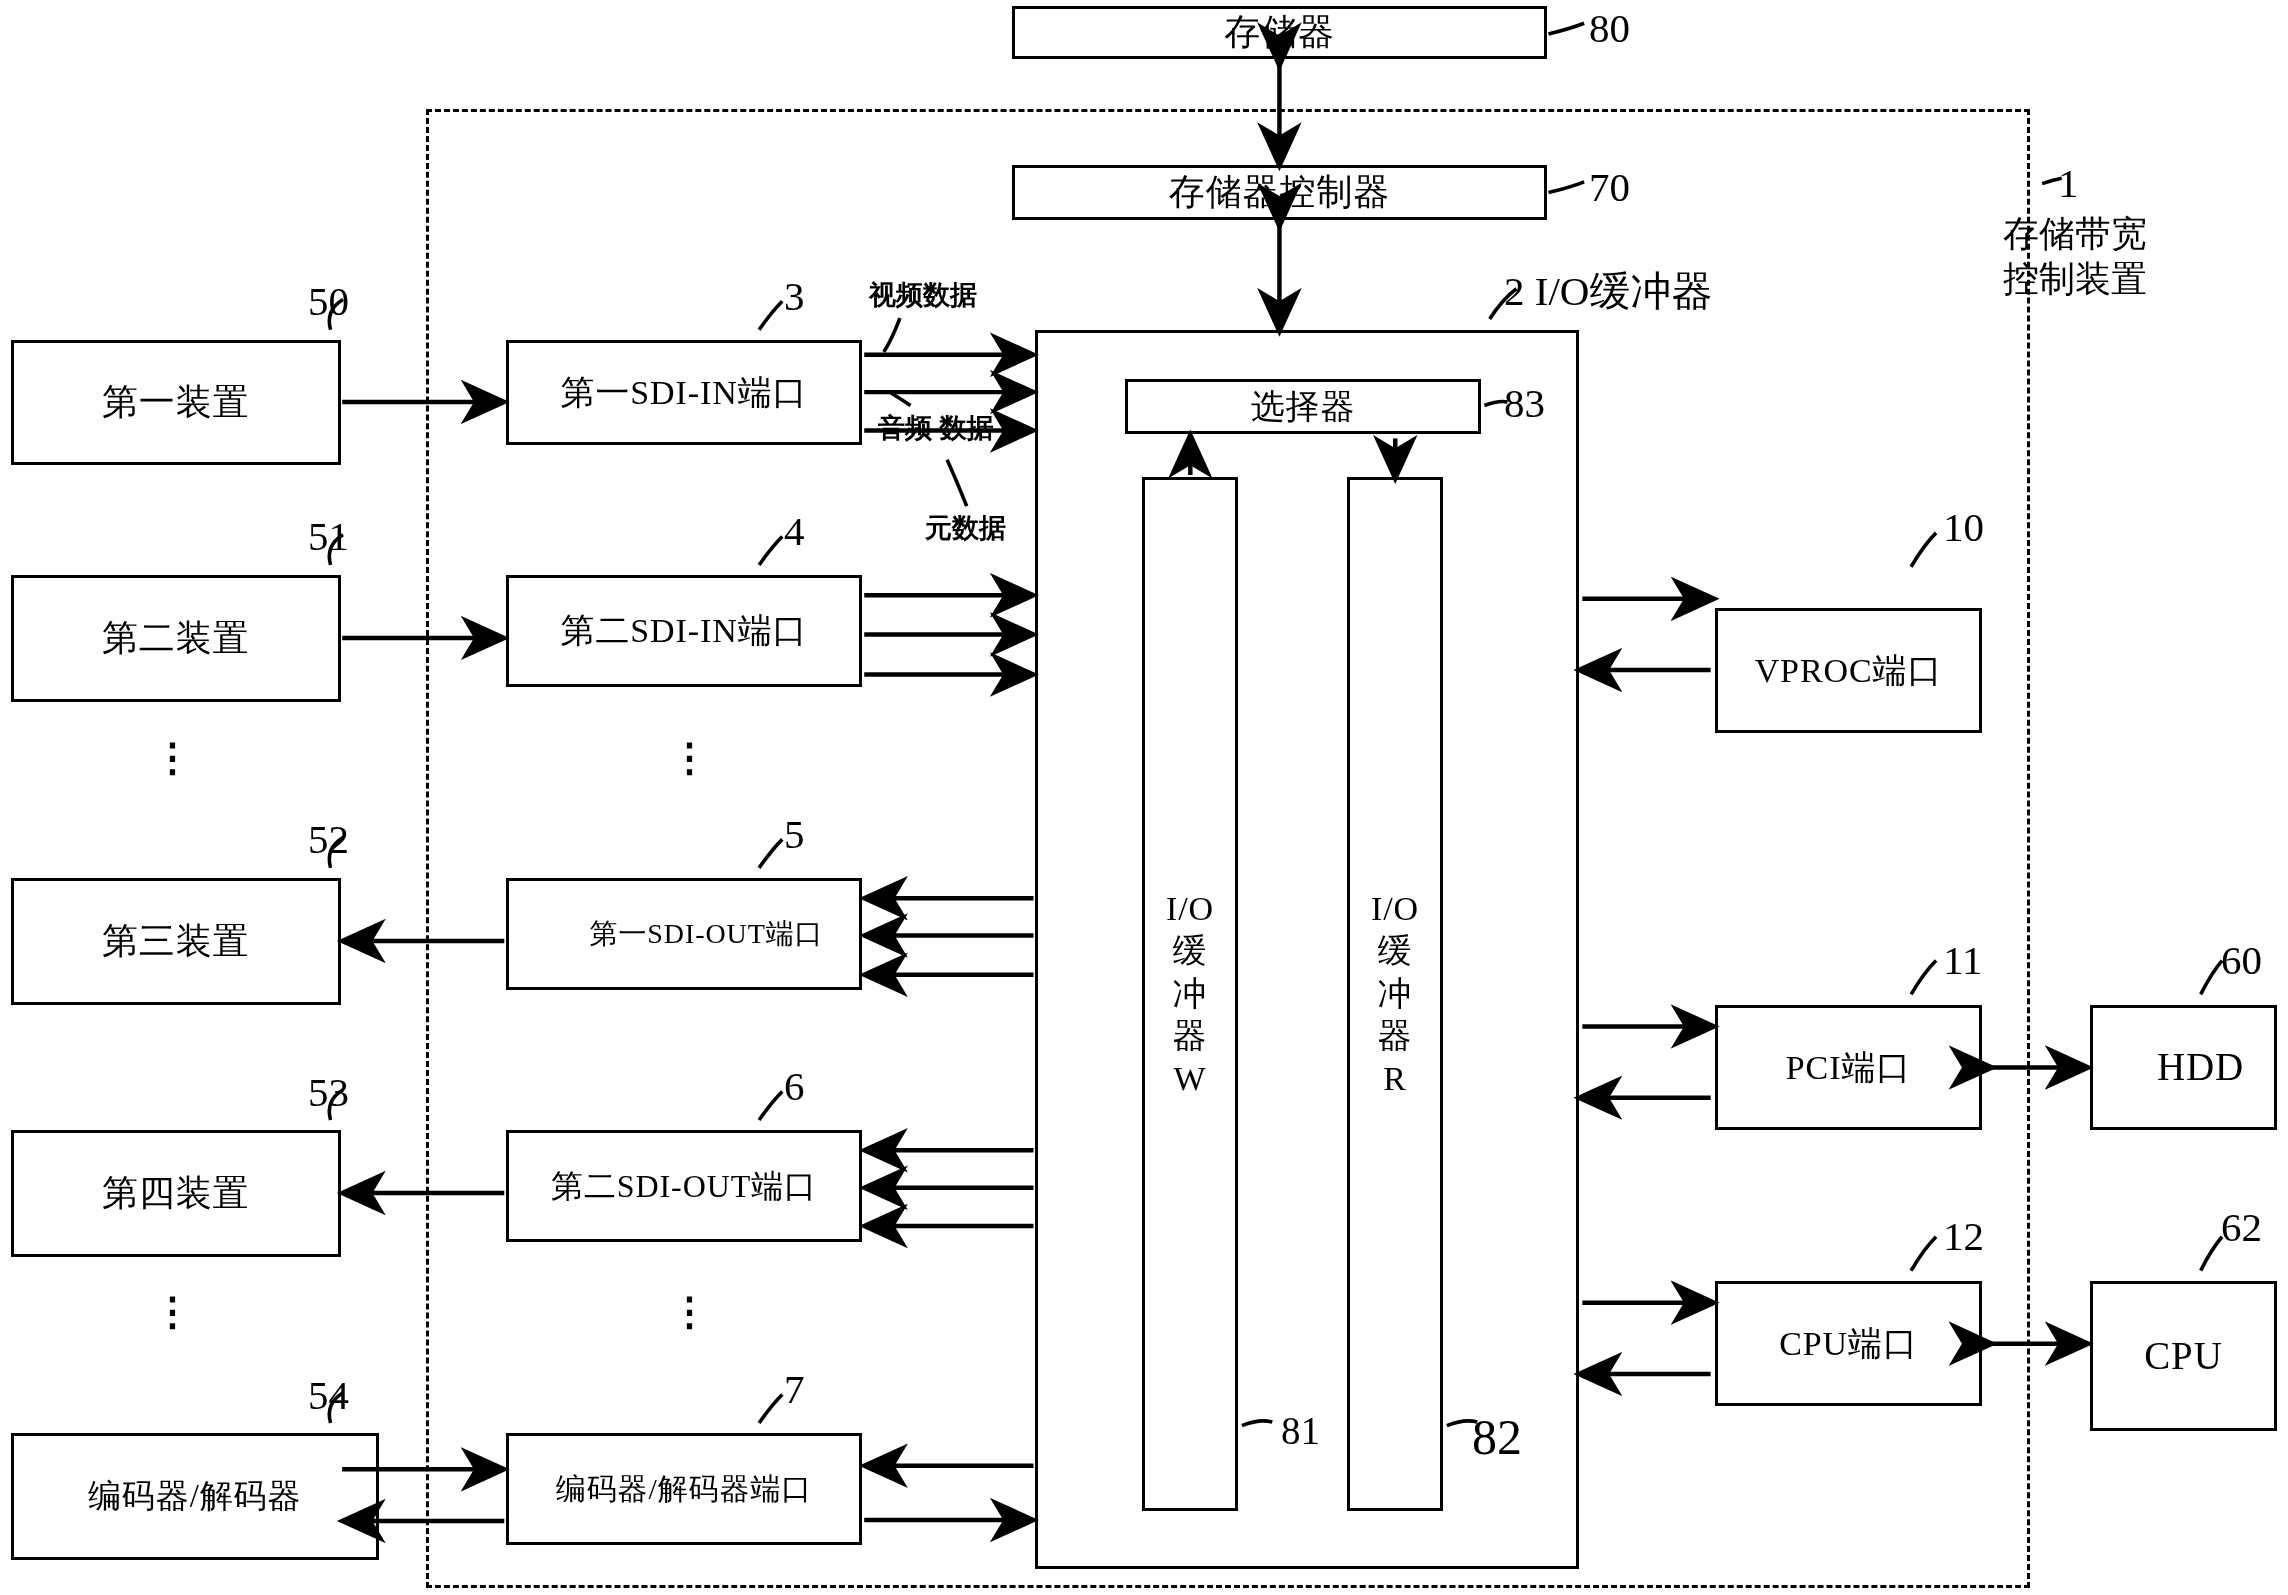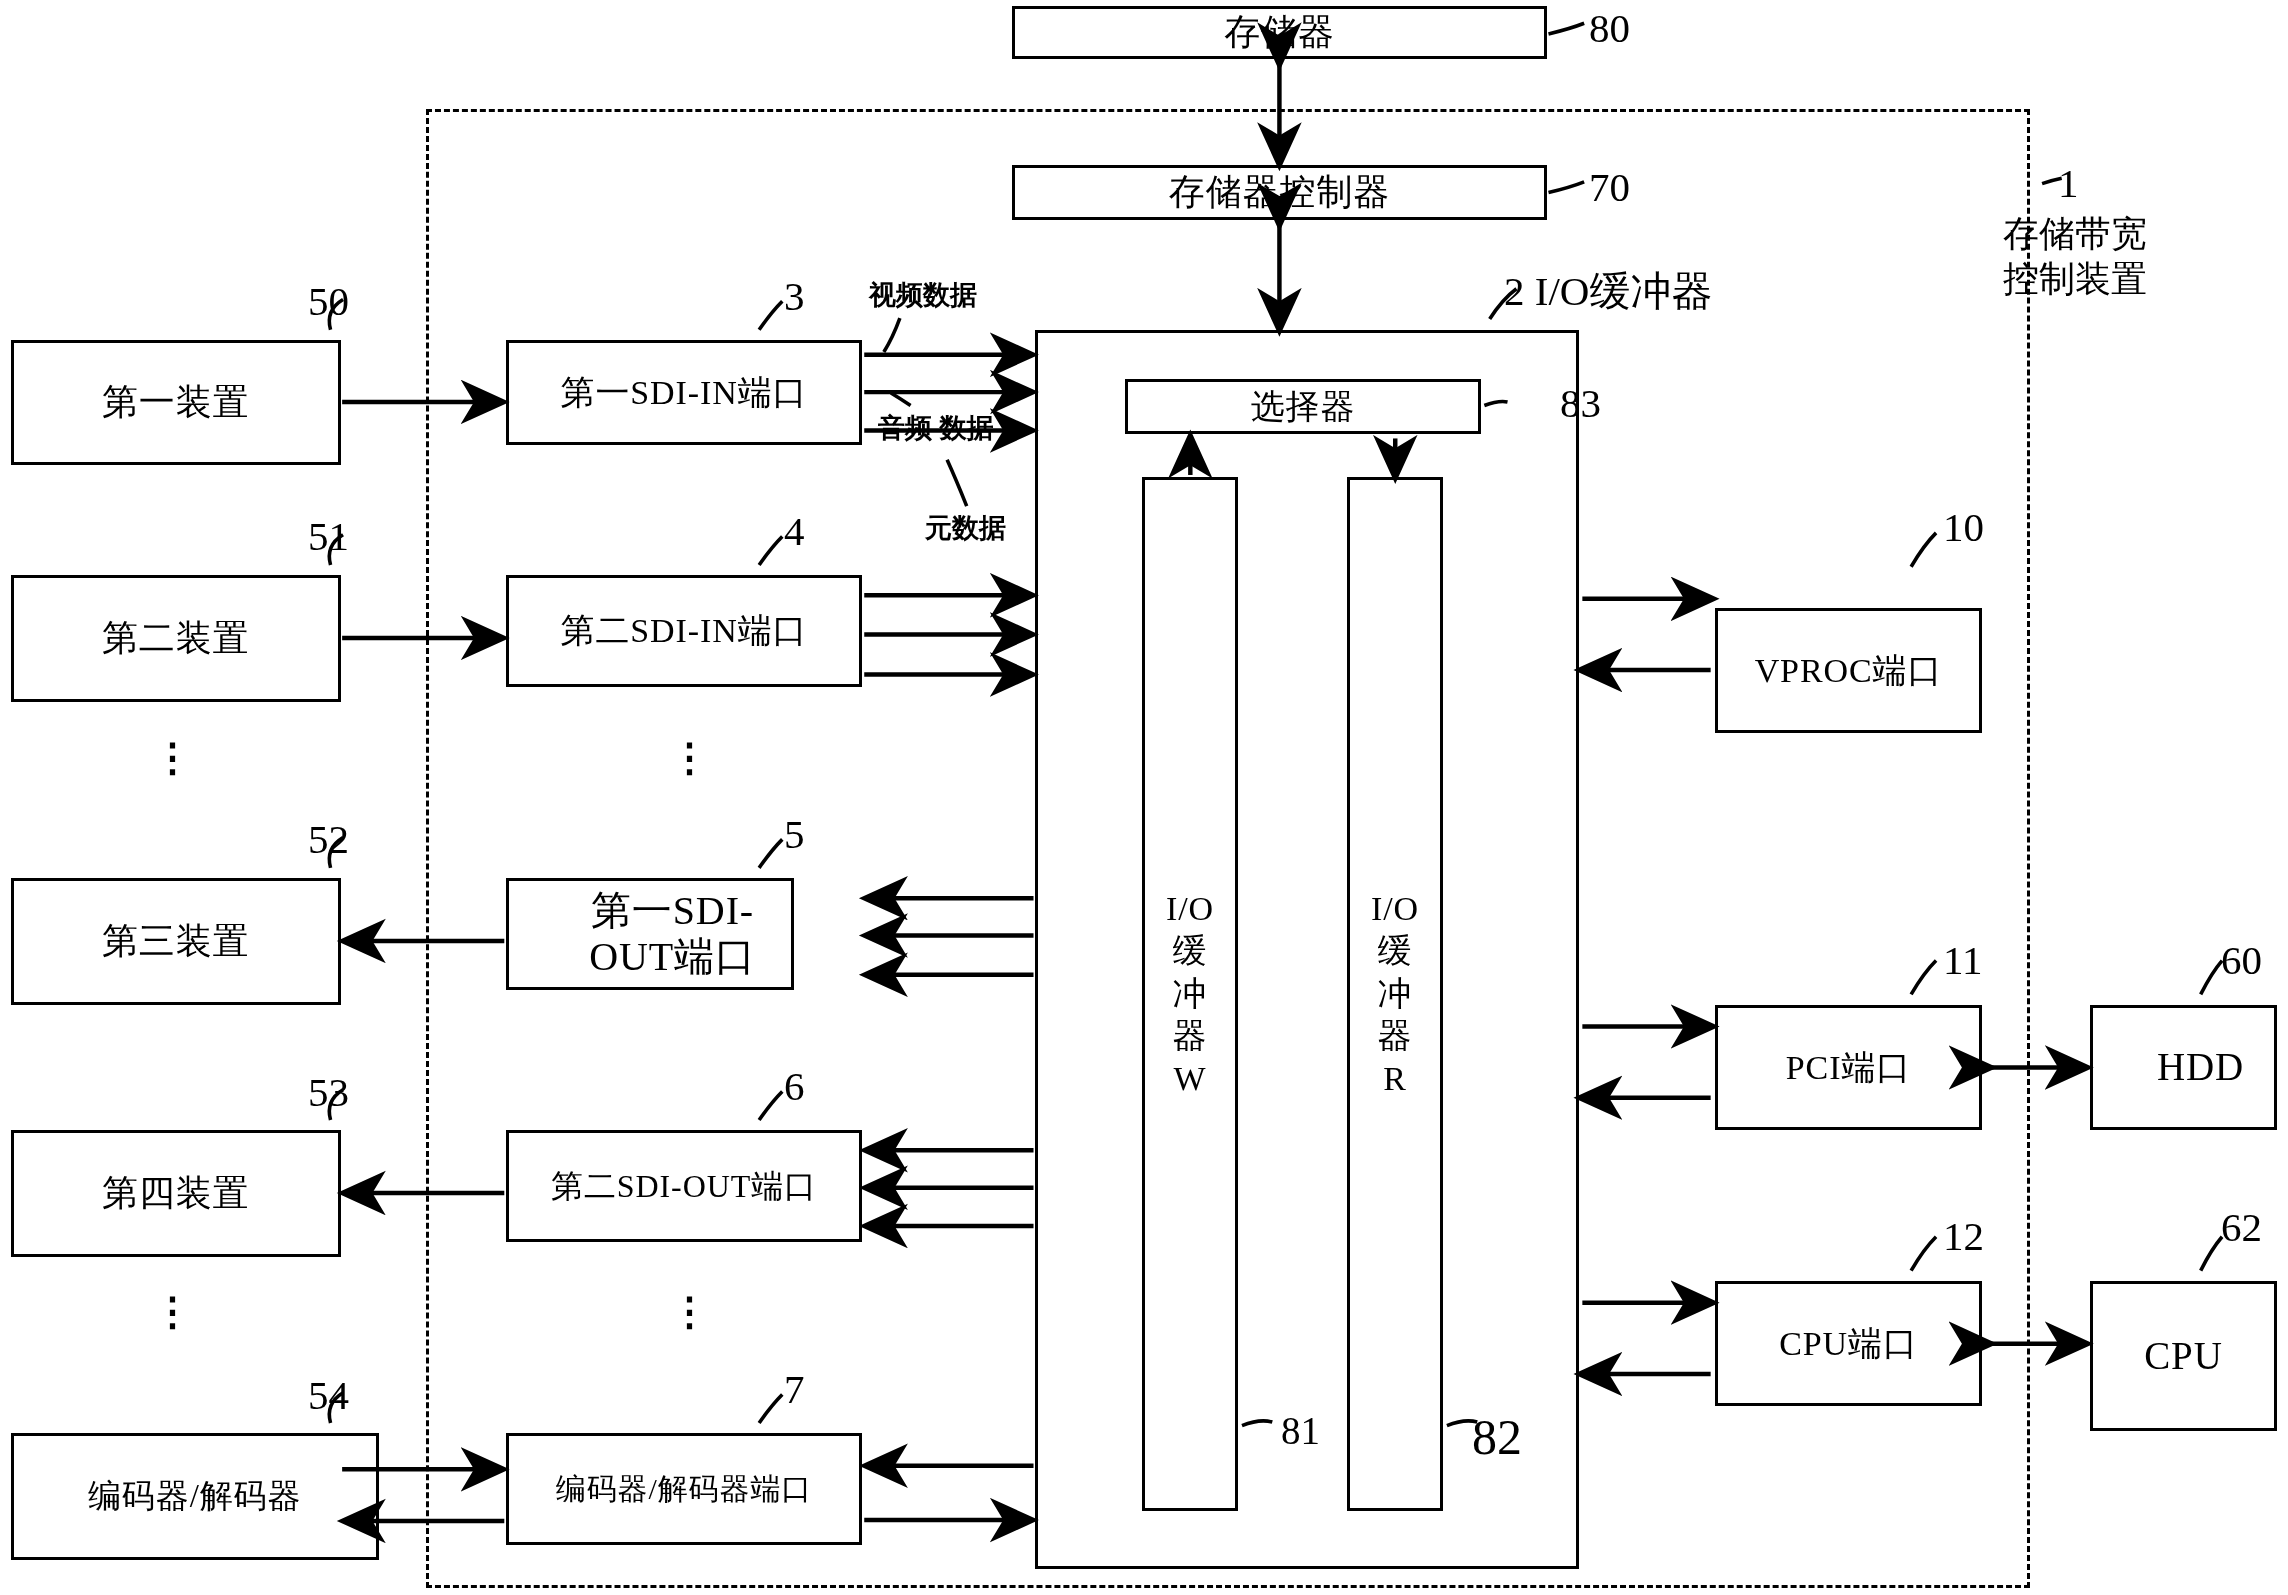--- a/index.html
+++ b/index.html
@@ -94,21 +94,21 @@
     <span>存储器控制器</span>
   </div>
   <div class="ref" style="left:1589px;top:163px;">70</div>
 
   <div class="box" style="left:1035px;top:330px;width:544px;height:1239px;"></div>
   <div class="ref" style="left:1504px;top:264px;"><span>2</span> <span>I/O缓冲器</span></div>
 
   <div class="box" style="left:1125px;top:379px;width:356px;height:55px;font-size:34px;">
     <span>选择器</span>
   </div>
-  <div class="ref" style="left:1560px;top:379px;">83</div>
+  <div class="ref" style="left:1504px;top:379px;">83</div>
 
   <div class="box" style="left:1142px;top:477px;width:96px;height:1034px;">
     <span class="vlabel" style="position:static;">I/O
 缓
 冲
 器
 W</span>
   </div>
   <div class="ref" style="left:1281px;top:1408px;font-size:39px;">81</div>
 
@@ -152,21 +152,21 @@
   <div class="box" style="left:506px;top:340px;width:356px;height:105px;font-size:34px;">
     <span>第一SDI-IN端口</span>
   </div>
   <div class="ref" style="left:784px;top:272px;">3</div>
 
   <div class="box" style="left:506px;top:575px;width:356px;height:112px;font-size:34px;">
     <span>第二SDI-IN端口</span>
   </div>
   <div class="ref" style="left:784px;top:507px;">4</div>
 
-  <div class="box" style="left:506px;top:878px;width:288px;height:112px;font-size:40px;padding-left:45px;">
+  <div class="box" style="left:506px;top:878px;width:356px;height:112px;font-size:28px;padding-left:45px;">
     <span>第一SDI-OUT端口</span>
   </div>
   <div class="ref" style="left:784px;top:810px;">5</div>
 
   <div class="box" style="left:506px;top:1130px;width:356px;height:112px;font-size:32px;">
     <span>第二SDI-OUT端口</span>
   </div>
   <div class="ref" style="left:784px;top:1062px;">6</div>
 
   <div class="box" style="left:506px;top:1433px;width:356px;height:112px;font-size:30px;">

